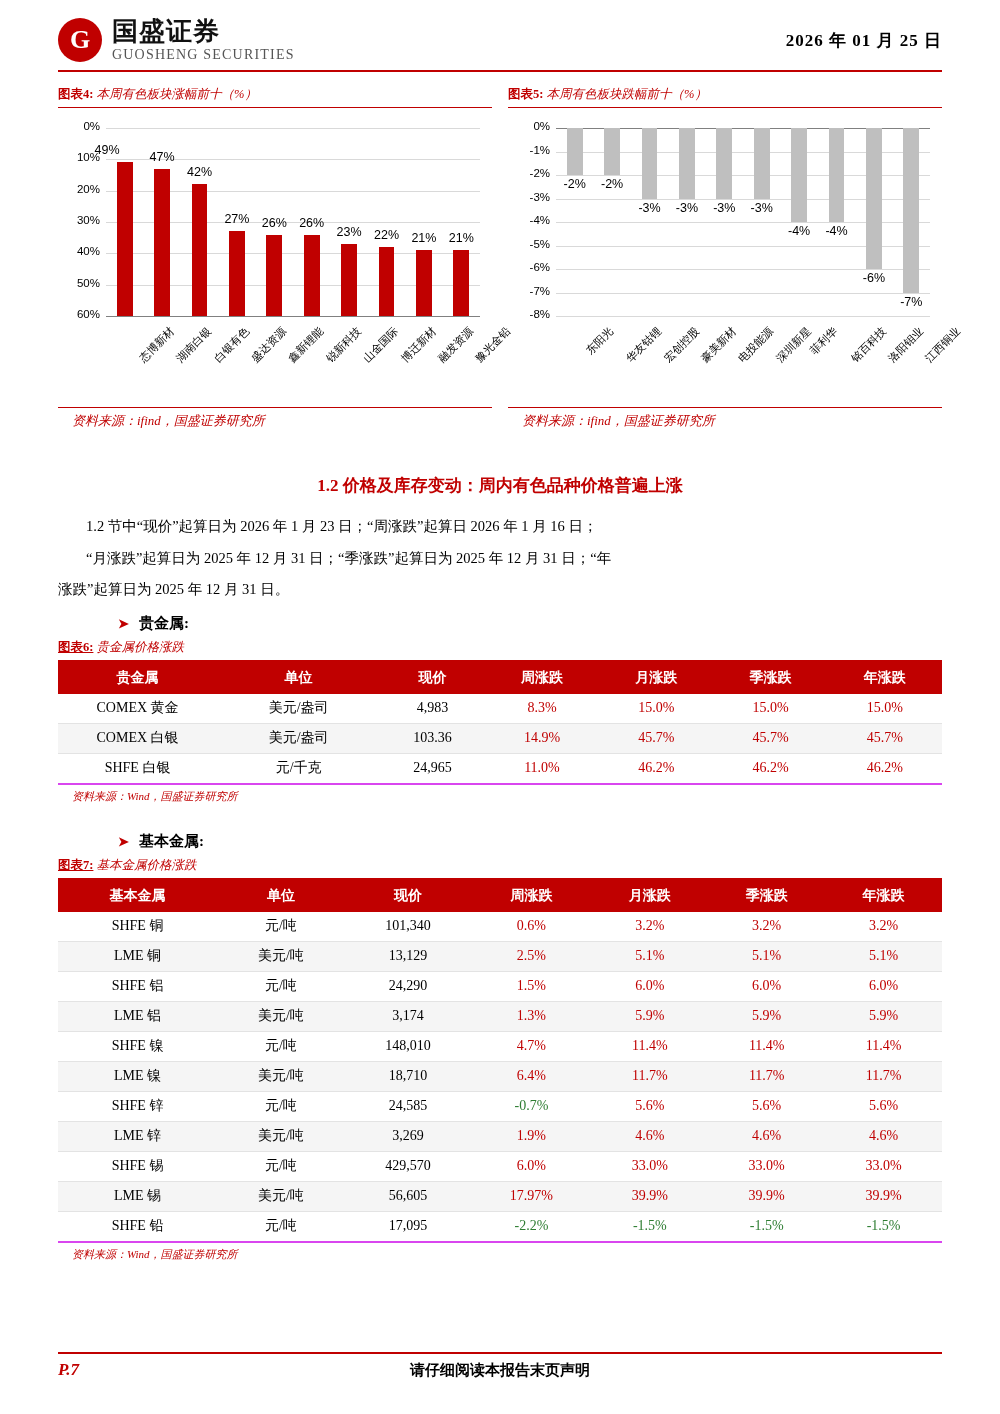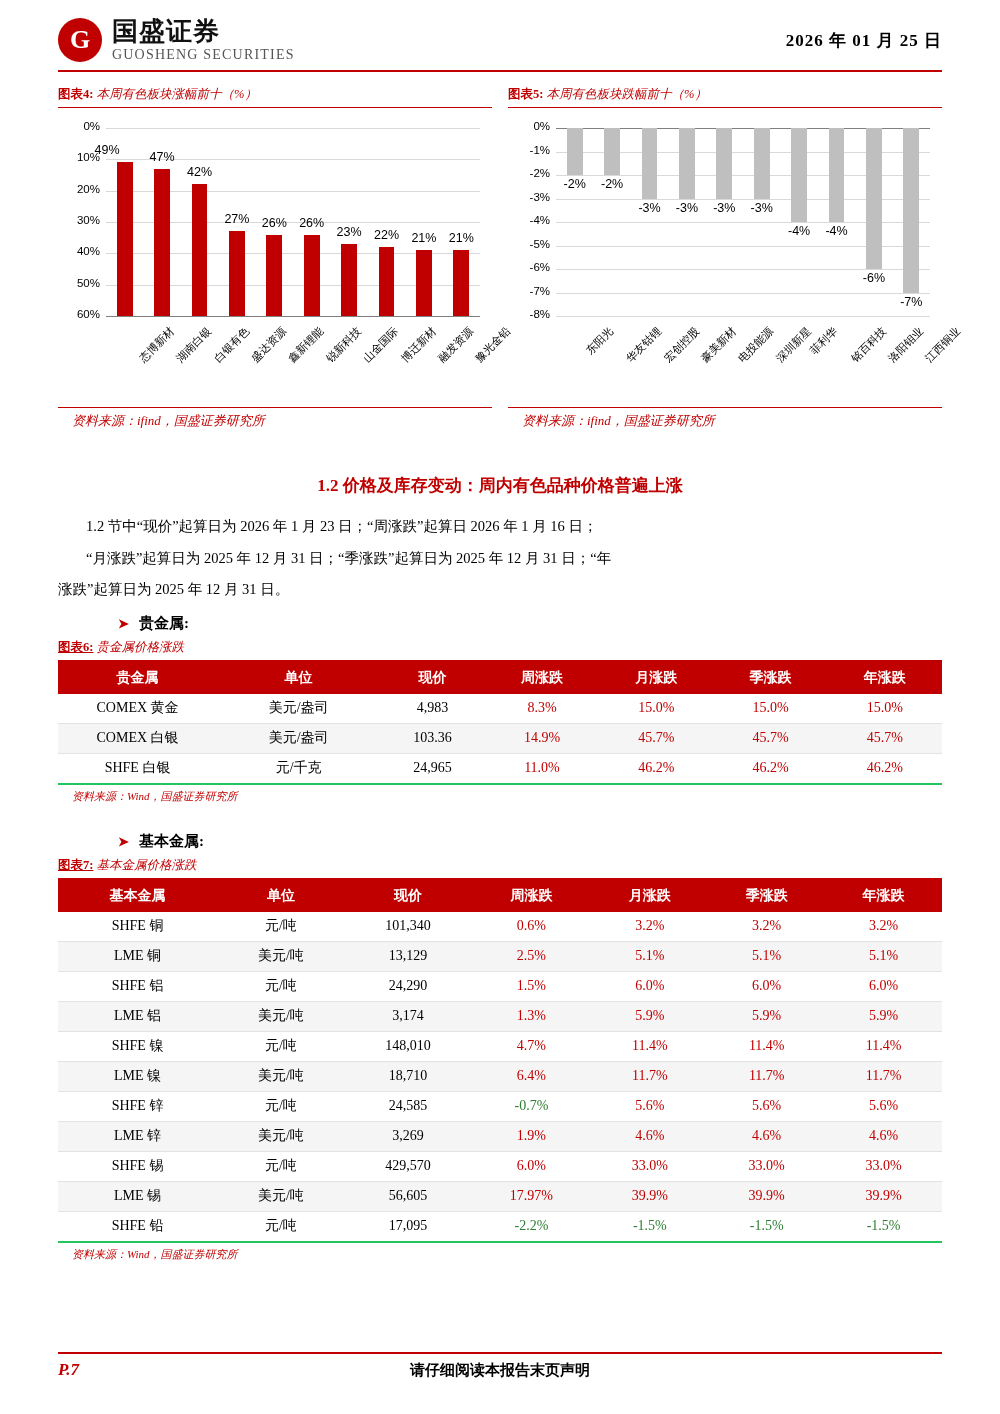--- a/index.html
+++ b/index.html
@@ -92,21 +92,21 @@
     background: #c00000; color: #fff; font-size: 14px; font-weight: bold;
     padding: 7px 0; text-align: center; border: none;
     font-family: "Liberation Serif", serif;
   }
   tbody td {
     font-size: 14px; text-align: center; padding: 5.5px 0;
     border-bottom: 1px solid #e3e3e3;
     font-family: "Liberation Serif", serif;
   }
   tbody tr:nth-child(even) td { background: #f5f5f5; }
-  tbody tr:last-child td { border-bottom: 2px solid #22c55e; }
+  tbody tr:last-child td { border-bottom: 2px solid #d946ef; }
   td.pos { color: #c00000; }
   td.neg { color: #2e7d32; }
   .tbl-src { color: #c00000; font-size: 11px; font-style: italic; padding: 4px 0 0 14px; }
   .tbl-wrap { border-top: 2px solid #c00000; }
 
   
   .footer {
     position: absolute; left: 58px; right: 58px; bottom: 34px;
   }
   .footer-rule { border-top: 2px solid #c00000; margin-bottom: 6px; }

